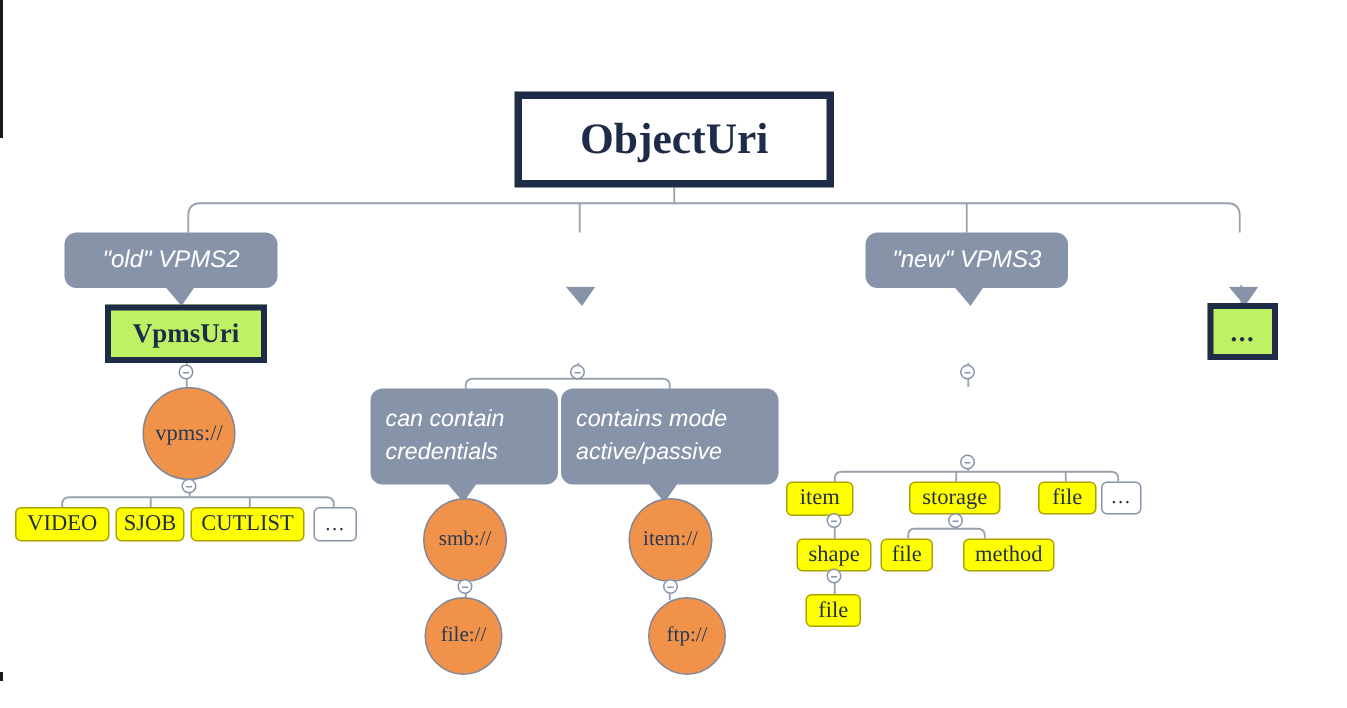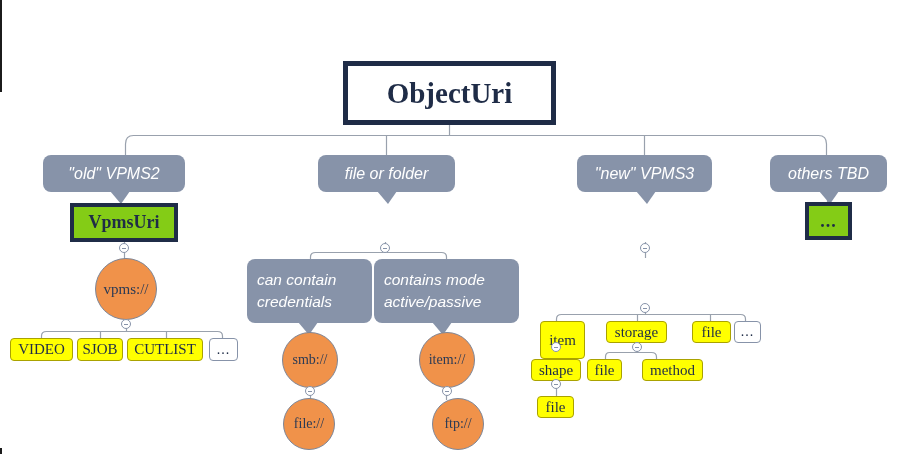--- a/index.html
+++ b/index.html
@@ -4,21 +4,21 @@
 <style>
   html,body{margin:0;padding:0;background:#ffffff;}
   .canvas{position:relative;width:898px;height:472px;background:#ffffff;overflow:hidden;
           font-family:"Liberation Sans","DejaVu Sans",sans-serif;}
   .wires{position:absolute;left:0;top:0;z-index:0;}
   .node{position:absolute;box-sizing:border-box;display:flex;align-items:center;justify-content:center;}
 
   
   .root{background:#ffffff;border:5px solid #1f2c47;color:#1f2c47;z-index:2;
         font-family:"Liberation Serif","DejaVu Serif",serif;font-weight:bold;font-size:29px;}
-  .typebox{background:#84cc16;border:4px solid #1f2c47;color:#1f2c47;z-index:2;
+  .typebox{background:#bef264;border:4px solid #1f2c47;color:#1f2c47;z-index:2;
         font-family:"Liberation Serif","DejaVu Serif",serif;font-weight:bold;font-size:18px;}
 
   
   .callout{background:#8793a9;border-radius:8px;color:#ffffff;font-style:italic;font-size:16px;z-index:2;}
   .note{background:#8793a9;border-radius:8px;color:#ffffff;font-style:italic;font-size:15.5px;
         line-height:1.4;z-index:2;justify-content:flex-start;align-items:center;
         padding:4px 4px 4px 10px;text-align:left;}
   .tail{position:absolute;background:#8793a9;clip-path:polygon(0 0,100% 0,55% 100%);z-index:1;}
 
   
@@ -75,27 +75,25 @@
 
       <path d="M827.5,190 V203"></path>
     </g>
   </svg>
 
   <div class="node root" style="left:343px;top:61px;width:213px;height:64px;">ObjectUri</div>
 
   <div class="node callout" style="left:43px;top:155px;width:142px;height:37px;">"old" VPMS2</div>
   <span class="tail" style="left:110px;top:191px;width:20px;height:13px;"></span>
 
-  <div class="node callout" style="left:318px;top:155px;width:137px;height:37px;">file or folder</div>
   <span class="tail" style="left:377px;top:191px;width:20px;height:13px;"></span>
 
   <div class="node callout" style="left:577px;top:155px;width:135px;height:37px;">"new" VPMS3</div>
   <span class="tail" style="left:636px;top:191px;width:20px;height:13px;"></span>
 
-  <div class="node callout" style="left:770px;top:155px;width:117px;height:37px;">others TBD</div>
   <span class="tail" style="left:819px;top:191px;width:20px;height:13px;"></span>
 
   <div class="node typebox" style="left:70px;top:203px;width:108px;height:39px;">VpmsUri</div>
   <div class="node typebox" style="left:805px;top:202px;width:47px;height:38px;letter-spacing:1px;">...</div>
 
   <div class="node circle" style="left:95px;top:258px;width:62px;height:62px;">vpms://</div>
   <div class="node ybox" style="left:10px;top:338px;width:63px;height:23px;">VIDEO</div>
   <div class="node ybox" style="left:77px;top:338px;width:46px;height:23px;">SJOB</div>
   <div class="node ybox" style="left:127px;top:338px;width:76px;height:23px;">CUTLIST</div>
   <div class="node wbox" style="left:209px;top:338px;width:29px;height:23px;">...</div>
@@ -103,21 +101,21 @@
   <div class="node note" style="left:247px;top:259px;width:125px;height:64px;">can contain credentials</div>
   <span class="tail" style="left:298px;top:322px;width:20px;height:13px;"></span>
   <div class="node note" style="left:374px;top:259px;width:145px;height:64px;">contains mode active/passive</div>
   <span class="tail" style="left:432px;top:322px;width:20px;height:13px;"></span>
 
   <div class="node circle small" style="left:282px;top:332px;width:56px;height:56px;">smb://</div>
   <div class="node circle small" style="left:283px;top:398px;width:52px;height:52px;">file://</div>
   <div class="node circle small" style="left:419px;top:332px;width:56px;height:56px;">item://</div>
   <div class="node circle small" style="left:432px;top:398px;width:52px;height:52px;">ftp://</div>
 
-  <div class="node ybox" style="left:540px;top:321px;width:45px;height:38px;">item</div>
+  <div class="node ybox" style="left:524px;top:321px;width:45px;height:23px;">item</div>
   <div class="node ybox" style="left:606px;top:321px;width:61px;height:22px;">storage</div>
   <div class="node ybox" style="left:692px;top:321px;width:39px;height:22px;">file</div>
   <div class="node wbox" style="left:734px;top:321px;width:27px;height:22px;">...</div>
   <div class="node ybox" style="left:531px;top:359px;width:50px;height:22px;">shape</div>
   <div class="node ybox" style="left:587px;top:359px;width:35px;height:22px;">file</div>
   <div class="node ybox" style="left:626px;top:359px;width:61px;height:22px;margin-left:16px;">method</div>
   <div class="node ybox" style="left:537px;top:396px;width:37px;height:22px;">file</div>
 
   <div class="toggle" style="left:119px;top:243px;"></div>
   <div class="toggle" style="left:121px;top:319px;"></div>

